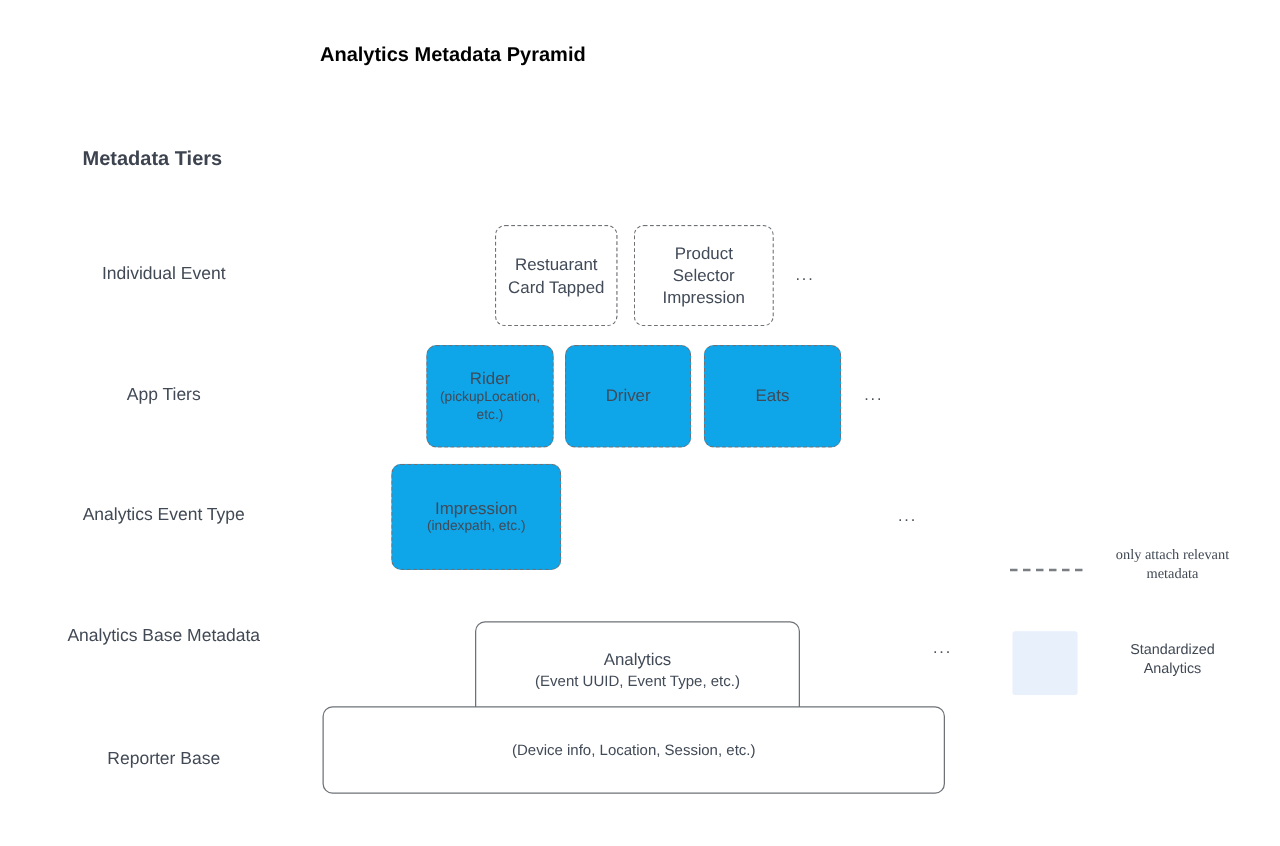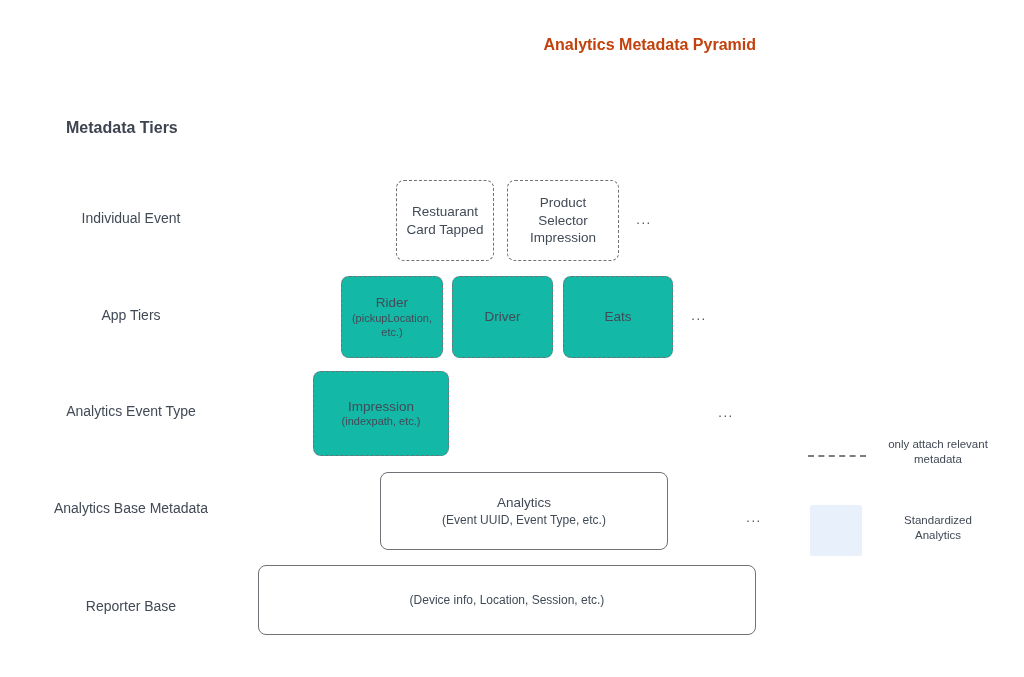--- a/index.html
+++ b/index.html
@@ -11,24 +11,24 @@
   .canvas {
     position: relative;
     width: 1024px;
     height: 677px;
     background: #ffffff;
     overflow: hidden;
   }
   .title {
     position: absolute;
     left: 256px; top: 36px; width: 500px;
-    text-align: right;
+    text-align: left;
     font-size: 16px;
     font-weight: bold;
-    color: #c2410c;
+    color: #000000;
   }
   .section-heading {
     position: absolute;
     left: 66px; top: 119px;
     font-size: 16px;
     font-weight: bold;
     color: #3d4450;
   }
   .tier-label {
     position: absolute;
@@ -43,21 +43,21 @@
     display: flex;
     flex-direction: column;
     align-items: center;
     justify-content: center;
     text-align: center;
     padding: 4px 6px;
     background: #ffffff;
   }
   .box.dashed { border: 1.5px dashed #6e7277; }
   .box.solid  { border: 1px solid #6e7277; }
-  .box.blue   { background: #14b8a6; }
+  .box.blue   { background: #0ea5e9; }
   .box-title {
     font-size: 13.5px;
     line-height: 1.3;
     color: #414a57;
   }
   .box-sub {
     font-size: 11px;
     line-height: 1.25;
     color: #414a57;
   }
@@ -85,21 +85,21 @@
     background: #e8f0fb;
     border-radius: 2px;
   }
   .legend-label {
     position: absolute;
     text-align: center;
     font-size: 11.5px;
     line-height: 1.3;
     color: #414955;
   }
-  .legend-label.l1 { left: 876px; top: 437px; width: 124px; }
+  .legend-label.l1 { left: 876px; top: 437px; width: 124px; font-family: Liberation Serif, serif; }
   .legend-label.l2 { left: 888px; top: 513px; width: 100px; }
 </style>
 </head>
 <body>
 
 <div class="canvas">
 
   <div class="title">Analytics Metadata Pyramid</div>
   <div class="section-heading">Metadata Tiers</div>
 
@@ -128,21 +128,21 @@
     <div class="box-title">Eats</div>
   </div>
   <div class="ellipsis" style="left:685px; top:308px;">...</div>
 
   <div class="box dashed blue" style="left:313px; top:371px; width:136px; height:85px;">
     <div class="box-title">Impression</div>
     <div class="box-sub">(indexpath, etc.)</div>
   </div>
   <div class="ellipsis" style="left:712px; top:405px;">...</div>
 
-  <div class="box solid" style="left:380px; top:472px; width:288px; height:78px;">
+  <div class="box solid" style="left:380px; top:497px; width:260px; height:78px;">
     <div class="box-title">Analytics</div>
     <div class="box-sub-lg">(Event UUID, Event Type, etc.)</div>
   </div>
   <div class="ellipsis" style="left:740px; top:510px;">...</div>
 
   <div class="box solid" style="left:258px; top:565px; width:498px; height:70px;">
     <div class="box-sub-lg">(Device info, Location, Session, etc.)</div>
   </div>
 
   <div class="legend-dash"></div>

